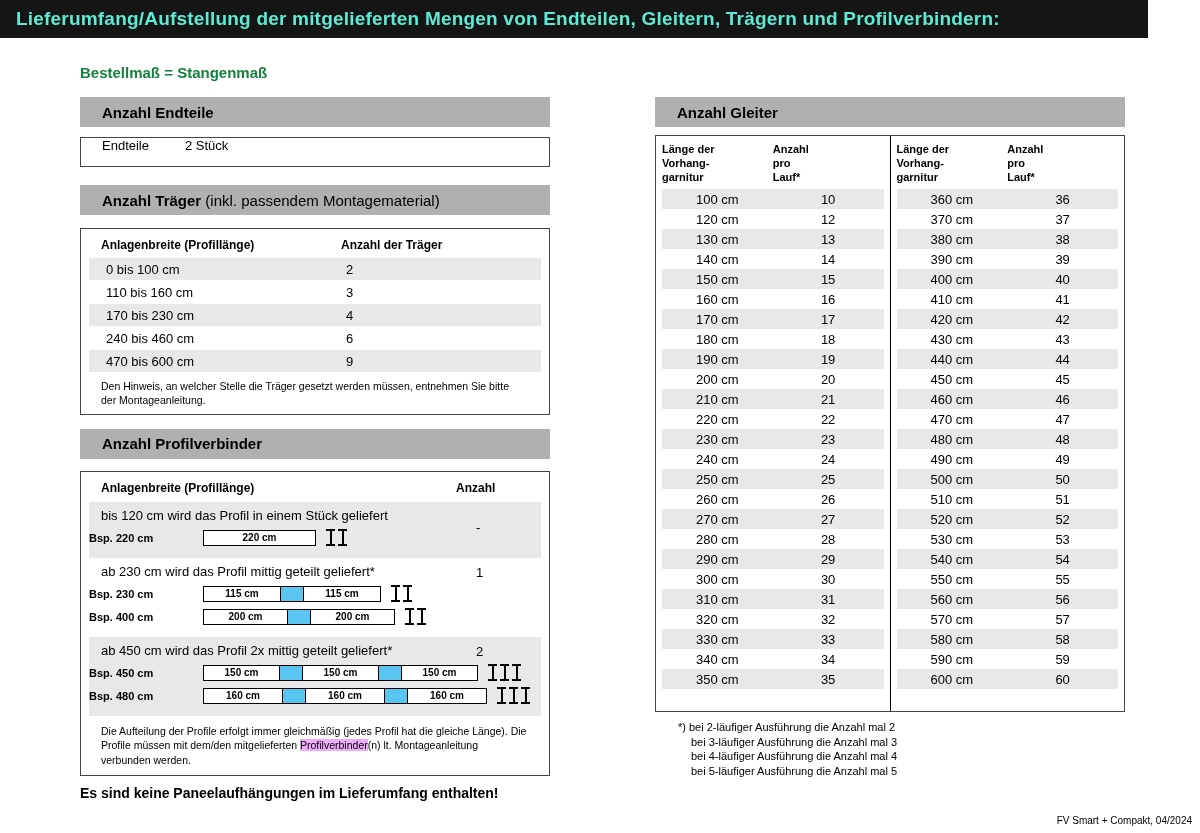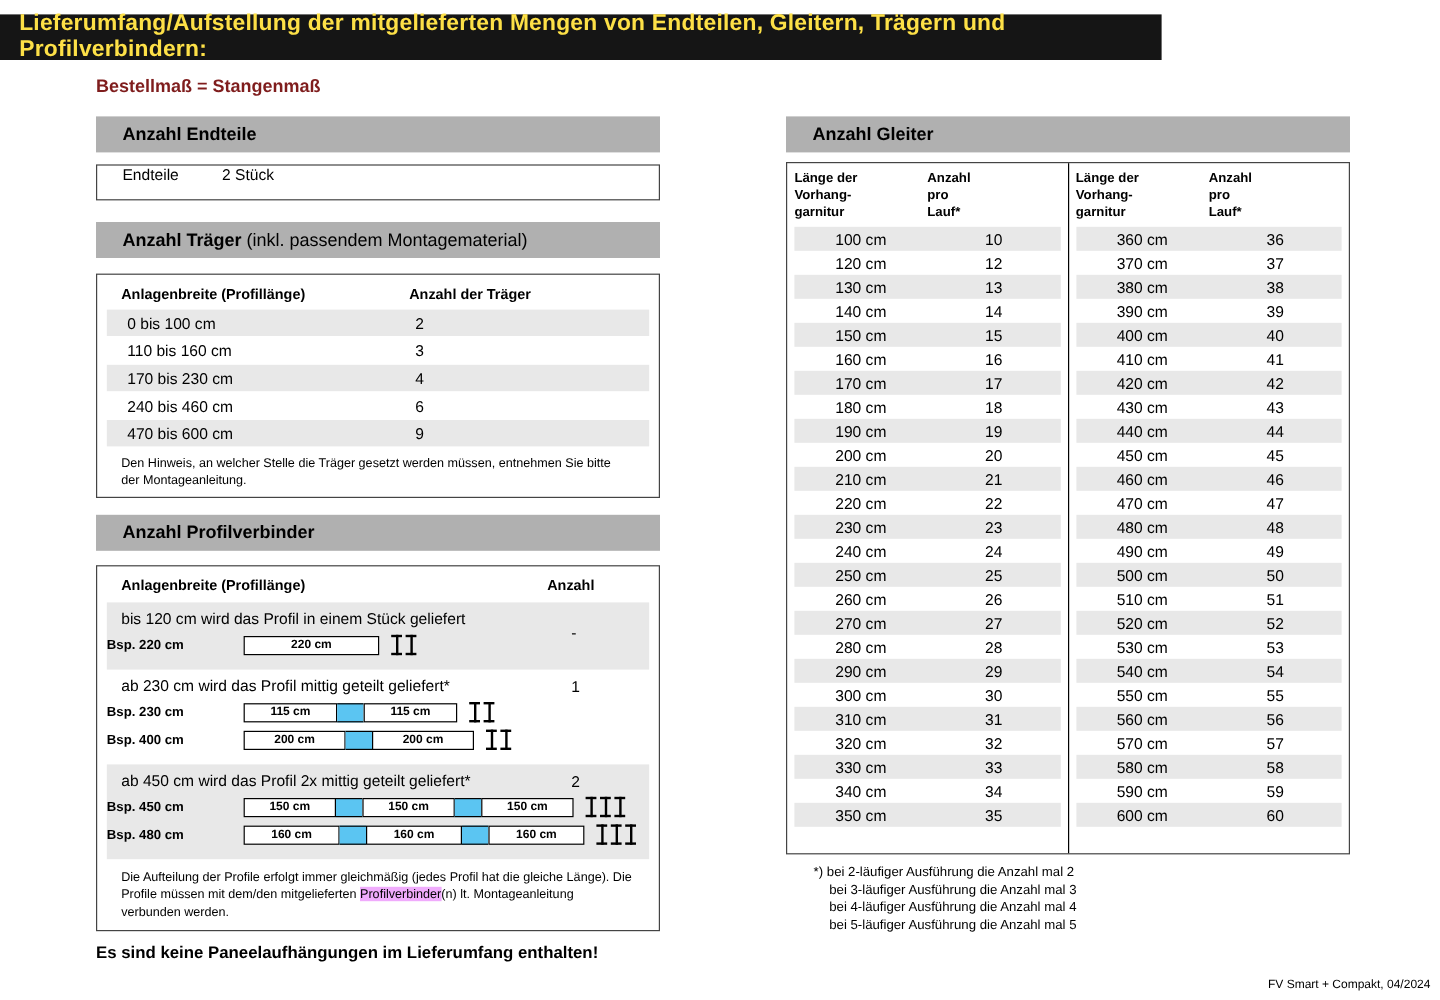--- a/index.html
+++ b/index.html
@@ -1,21 +1,21 @@
 <!DOCTYPE html>
 <html><head>
 <meta charset="utf-8">
 <style>
   *{box-sizing:border-box;margin:0;padding:0}
   body{margin:0;font-family:"Liberation Sans",sans-serif;background:#ffffff;color:#000}
   .page{position:relative;width:1200px;height:833px;background:#fff;overflow:hidden}
 
-  .topbar{position:absolute;left:0;top:12px;width:968px;height:38px;background:#151515;color:#fde047;
+  .topbar{position:absolute;left:0;top:0;width:1148px;height:38px;background:#151515;color:#5eead4;
           display:flex;align-items:center;padding:0 16px;font-size:19px;font-weight:bold;letter-spacing:.2px}
-  .subtitle{position:absolute;left:80px;top:64px;color:#7f1d1d;font-size:15px;font-weight:bold}
+  .subtitle{position:absolute;left:80px;top:64px;color:#15803d;font-size:15px;font-weight:bold}
 
   .col-left{position:absolute;left:80px;top:97px;width:470px}
   .col-right{position:absolute;left:655px;top:97px;width:470px}
 
   .section-bar{background:#b0b0b0;height:30px;display:flex;align-items:center;padding-left:22px;
                font-size:15px;font-weight:bold}
   .section-bar .reg{font-weight:normal;white-space:pre}
   .mt18{margin-top:18px}.mt14{margin-top:14px}
 
   .endteile-box{border:1px solid #444;height:30px;margin-top:10px;display:flex;align-items:flex-start;

